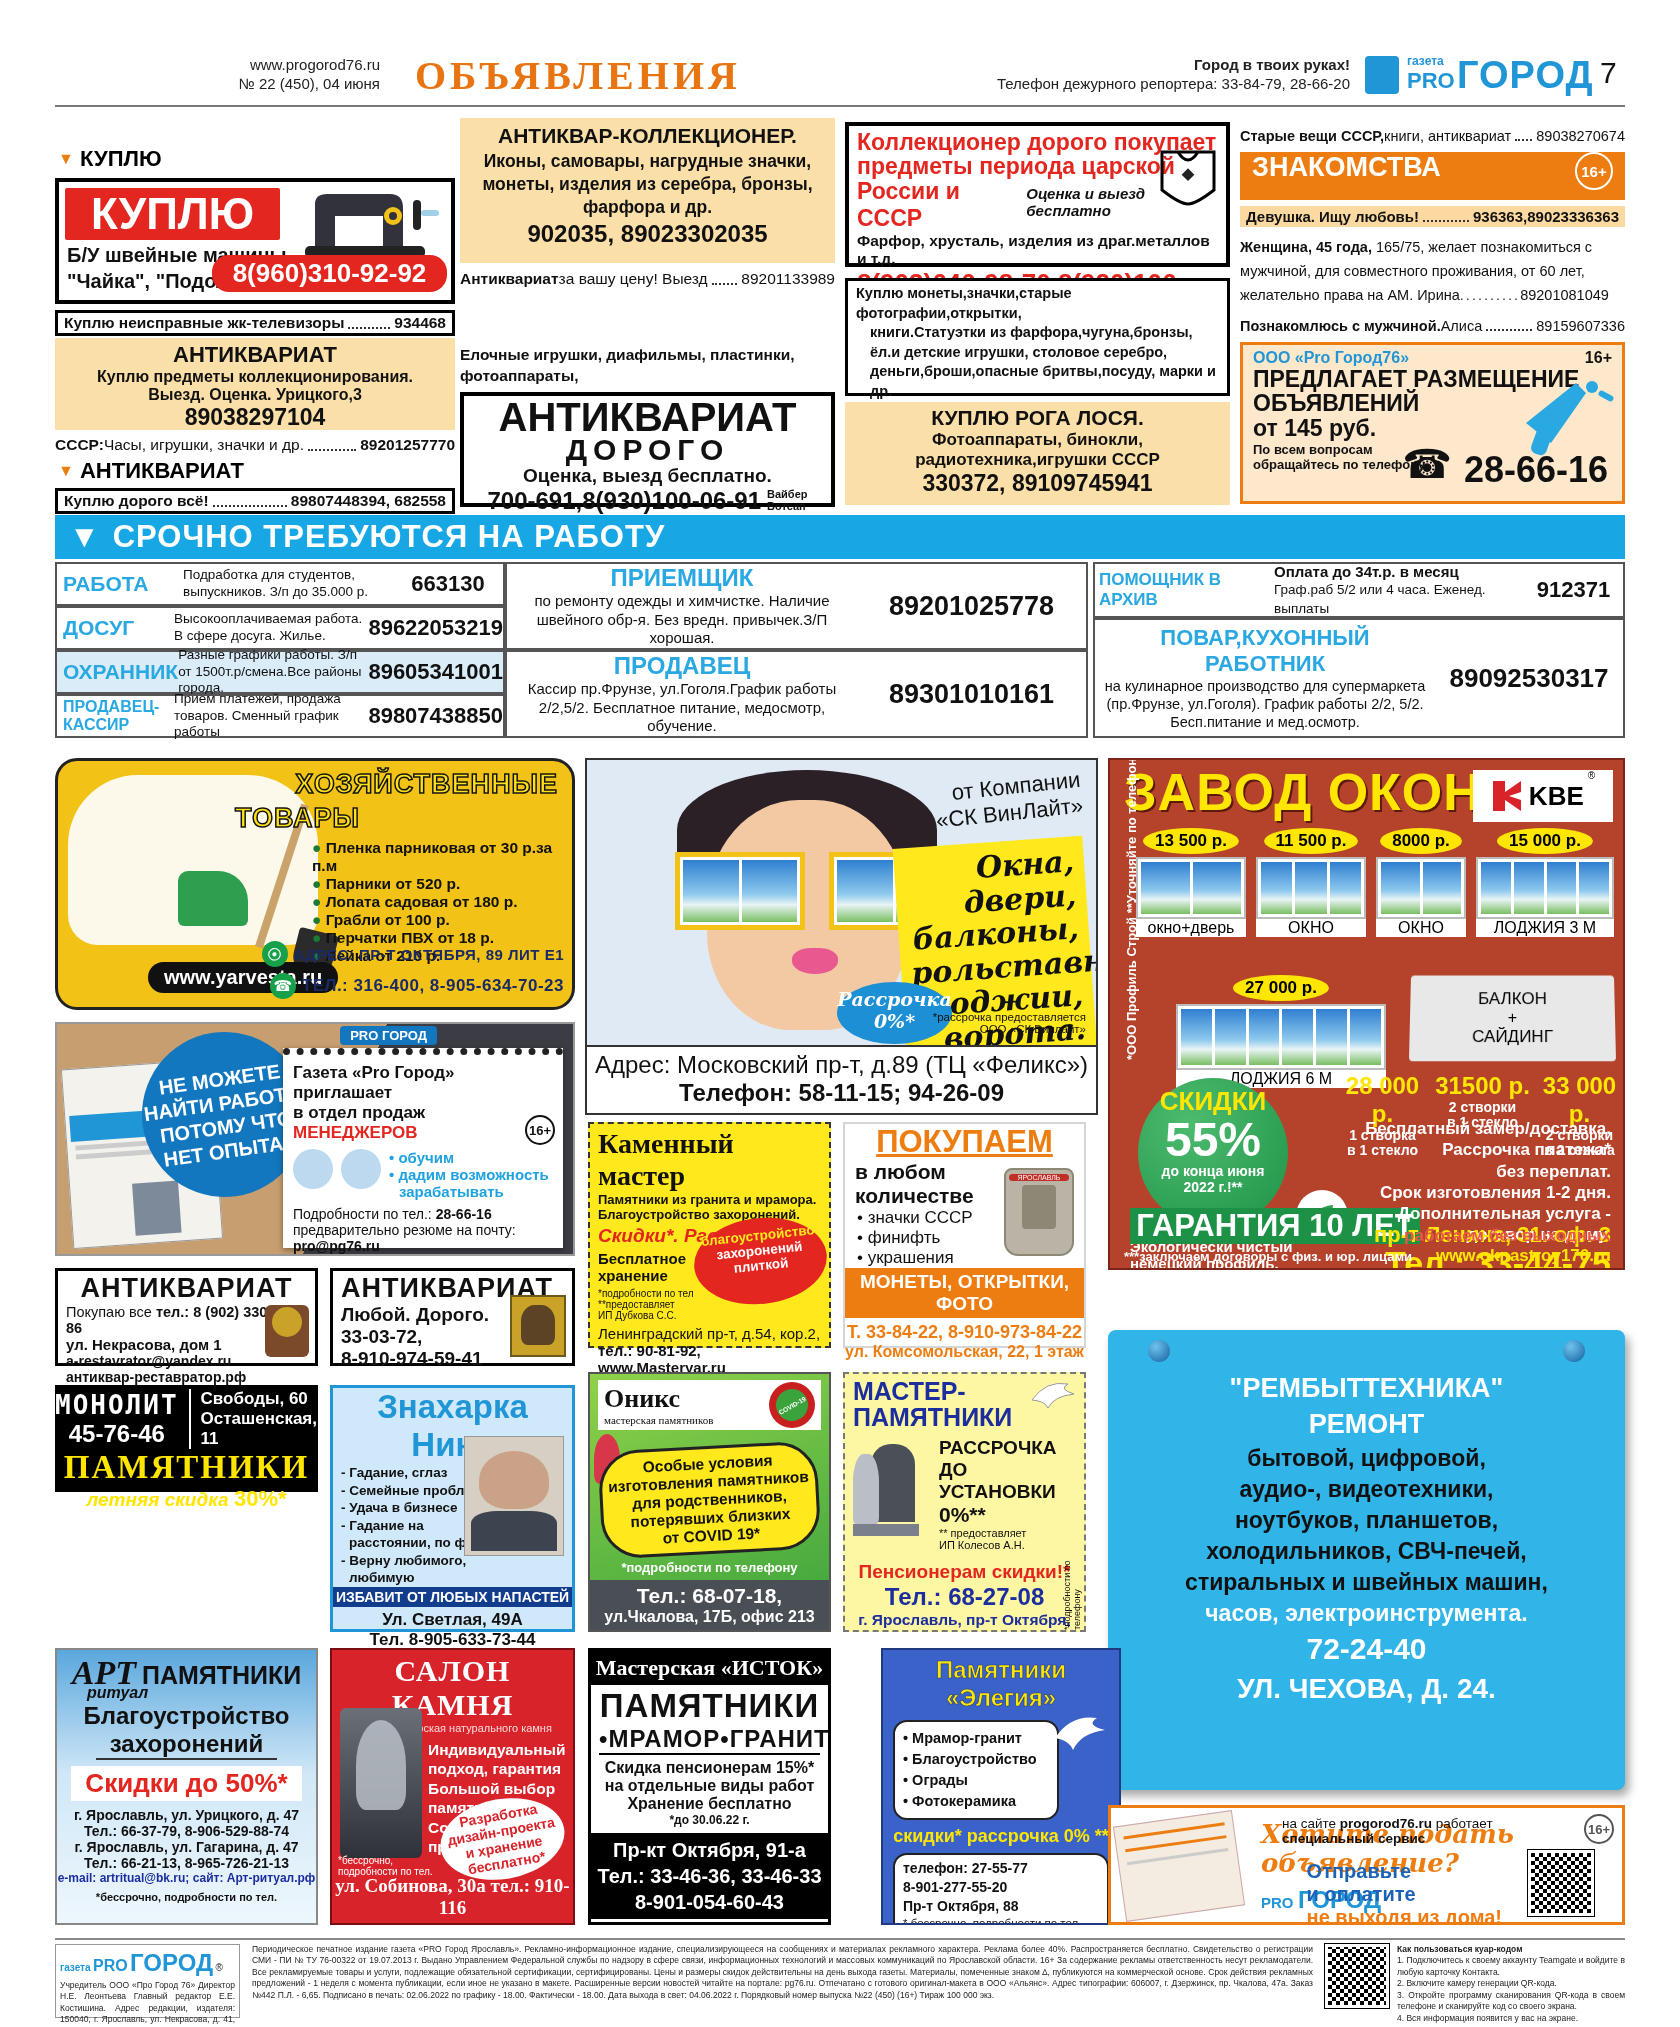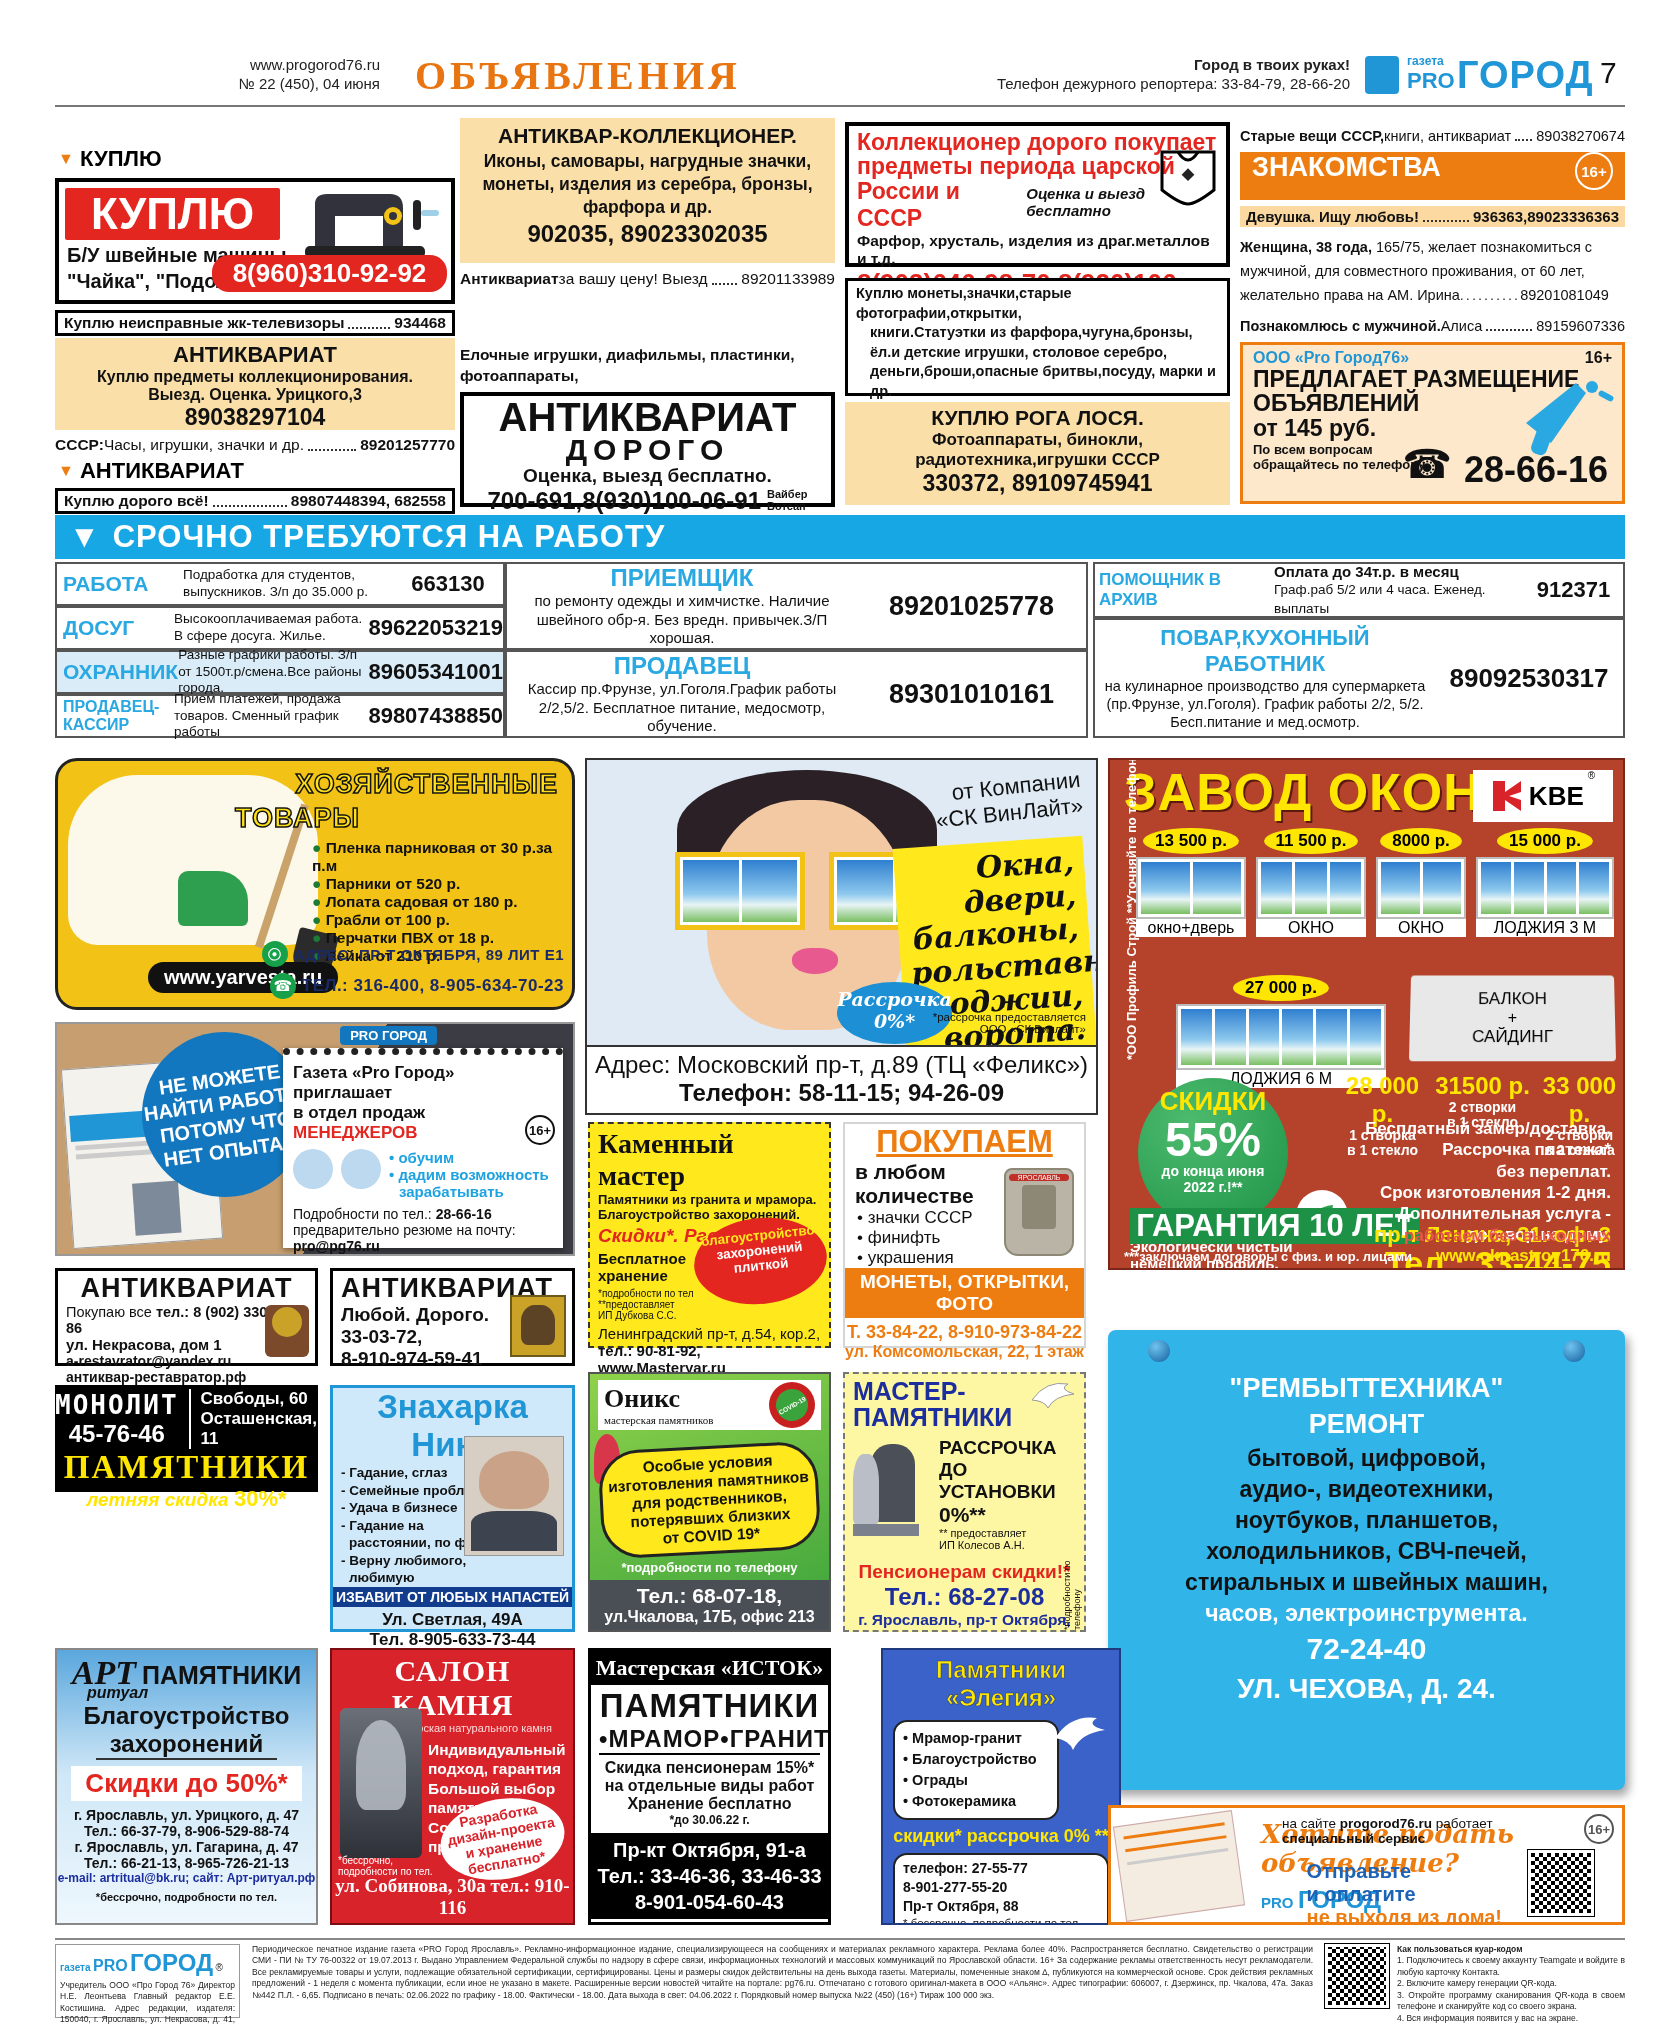--- a/index.html
+++ b/index.html
@@ -258,21 +258,21 @@
     <span class="age-circ" style="width:34px;height:34px;font-size:15px">16+</span>
   </div>
 
   <div class="abs hl dotline b" style="left:1240px;top:206px;width:385px;padding:2px 6px;font-size:15px">
     <span>Девушка. Ищу любовь!</span>
       <span class="dots"></span>
       <span>936363,89023336363</span>
   </div>
 
   <div class="abs para" style="left:1240px;top:236px;width:385px;font-size:14.5px;line-height:1.65">
-    <span class="b">Женщина, 38 года,</span><span> 165/75, желает познакомиться с мужчиной, для совместного проживания, от 60 лет, желательно права на АМ. Ирина</span><span class="lead-dots"></span><span>89201081049</span>
+    <span class="b">Женщина, 45 года,</span><span> 165/75, желает познакомиться с мужчиной, для совместного проживания, от 60 лет, желательно права на АМ. Ирина</span><span class="lead-dots"></span><span>89201081049</span>
   </div>
 
   <div class="abs dotline" style="left:1240px;top:318px;width:385px;font-size:14.5px">
     <span class="b">Познакомлюсь с мужчиной.</span>
       <span> Алиса</span>
       <span class="dots"></span>
       <span>89159607336</span>
   </div>
 
   <div class="abs" style="left:1240px;top:342px;width:385px;height:162px;background:#fde8cc;border:3px solid #ee7d11;padding:4px 10px;overflow:hidden">

